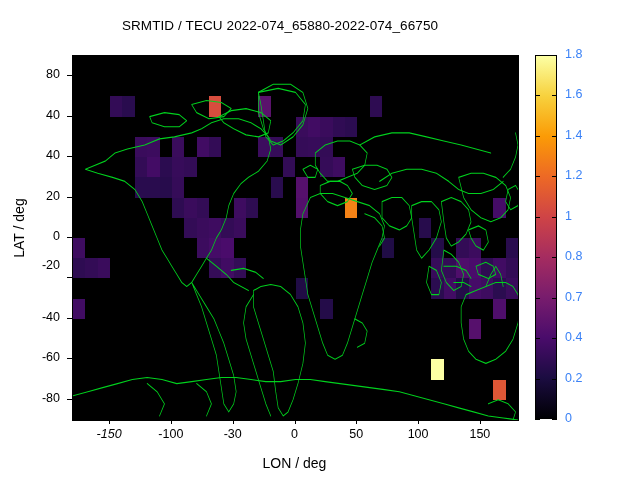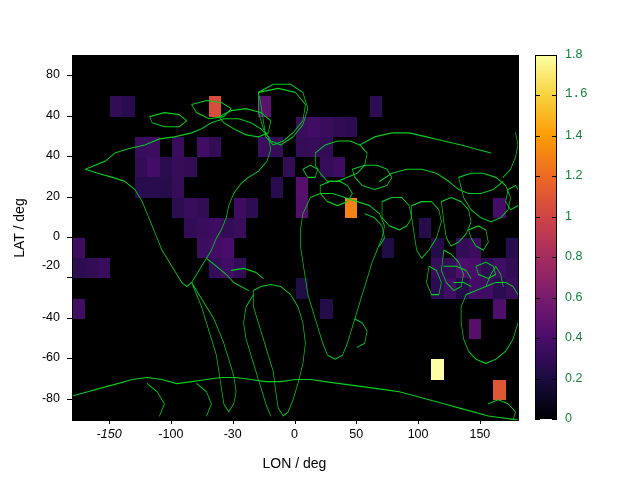--- a/index.html
+++ b/index.html
@@ -45,27 +45,28 @@
     text-align:center;font-size:14px;
     transform:rotate(-90deg);transform-origin:center center;
   }
 
   
   #cbar{
     position:absolute;left:535px;top:55px;width:22px;height:364px;
     border:1px solid #000;box-sizing:border-box;
   }
   .cbtick{position:absolute;background:#000;width:5px;height:1px;}
-  .cblab{position:absolute;left:565px;font-size:12.5px;color:#15803d;white-space:nowrap;}
+  .cblab{position:absolute;left:565px;font-size:12.5px;color:#3b82f6;white-space:nowrap;}
 </style>
 </head>
 <body>
 
 <div id="stage">
 
+  <div id="title">SRMTID / TECU 2022-074_65880-2022-074_66750</div>
 
   <div id="plot">
     <div id="cells">
         <div class="cell" style="left: 0px; top: 182px; width: 12.3611px; height: 20.2222px; background: rgb(62, 12, 96);"></div>
         <div class="cell" style="left: 0px; top: 202.222px; width: 12.3611px; height: 20.2222px; background: rgb(46, 12, 82);"></div>
         <div class="cell" style="left: 0px; top: 242.667px; width: 12.3611px; height: 20.2222px; background: rgb(65, 12, 99);"></div>
         <div class="cell" style="left: 12.3611px; top: 202.222px; width: 12.3611px; height: 20.2222px; background: rgb(51, 12, 86);"></div>
         <div class="cell" style="left: 24.7222px; top: 202.222px; width: 12.3611px; height: 20.2222px; background: rgb(58, 12, 92);"></div>
         <div class="cell" style="left: 37.0833px; top: 40.4444px; width: 12.3611px; height: 20.2222px; background: rgb(51, 12, 86);"></div>
         <div class="cell" style="left: 49.4444px; top: 40.4444px; width: 12.3611px; height: 20.2222px; background: rgb(41, 12, 78);"></div>
@@ -243,36 +244,36 @@
   <div id="xaxis-title">LON / deg</div>
   <div id="yaxis-title">LAT / deg</div>
 
   <div id="cbar" style="background: linear-gradient(to top, rgb(0, 0, 4) 0%, rgb(27, 12, 65) 11.1%, rgb(74, 12, 107) 22.2%, rgb(120, 28, 109) 33.3%, rgb(165, 44, 96) 44.4%, rgb(207, 68, 70) 55.6%, rgb(237, 105, 37) 66.7%, rgb(251, 155, 6) 77.8%, rgb(247, 209, 61) 88.9%, rgb(252, 255, 164) 100%);"></div>
   <div id="cbar-ticks">
       <div class="cbtick" style="left: 535px; top: 55px;"></div>
       <div class="cbtick" style="left: 552px; top: 55px;"></div>
       <div class="cblab" style="top: 47px;">1.8</div>
       <div class="cbtick" style="left: 535px; top: 95.4444px;"></div>
       <div class="cbtick" style="left: 552px; top: 95.4444px;"></div>
-      <div class="cblab" style="top: 87.4444px; font-family: Liberation Mono, monospace;">1.6</div>
+      <div class="cblab" style="top: 87.4444px;">1.6</div>
       <div class="cbtick" style="left: 535px; top: 135.889px;"></div>
       <div class="cbtick" style="left: 552px; top: 135.889px;"></div>
       <div class="cblab" style="top: 127.889px;">1.4</div>
       <div class="cbtick" style="left: 535px; top: 176.333px;"></div>
       <div class="cbtick" style="left: 552px; top: 176.333px;"></div>
       <div class="cblab" style="top: 168.333px; text-align: center;">1.2</div>
       <div class="cbtick" style="left: 535px; top: 216.778px;"></div>
       <div class="cbtick" style="left: 552px; top: 216.778px;"></div>
       <div class="cblab" style="top: 208.778px;">1</div>
       <div class="cbtick" style="left: 535px; top: 257.222px;"></div>
       <div class="cbtick" style="left: 552px; top: 257.222px;"></div>
       <div class="cblab" style="top: 249.222px;">0.8</div>
       <div class="cbtick" style="left: 535px; top: 297.667px;"></div>
       <div class="cbtick" style="left: 552px; top: 297.667px;"></div>
-      <div class="cblab" style="top: 289.667px;">0.6</div>
+      <div class="cblab" style="top: 289.667px;">0.7</div>
       <div class="cbtick" style="left: 535px; top: 338.111px;"></div>
       <div class="cbtick" style="left: 552px; top: 338.111px;"></div>
       <div class="cblab" style="top: 330.111px;">0.4</div>
       <div class="cbtick" style="left: 535px; top: 378.556px;"></div>
       <div class="cbtick" style="left: 552px; top: 378.556px;"></div>
       <div class="cblab" style="top: 370.556px;">0.2</div>
       <div class="cbtick" style="left: 535px; top: 419px;"></div>
       <div class="cbtick" style="left: 552px; top: 419px;"></div>
       <div class="cblab" style="top: 411px;">0</div>
     </div>

